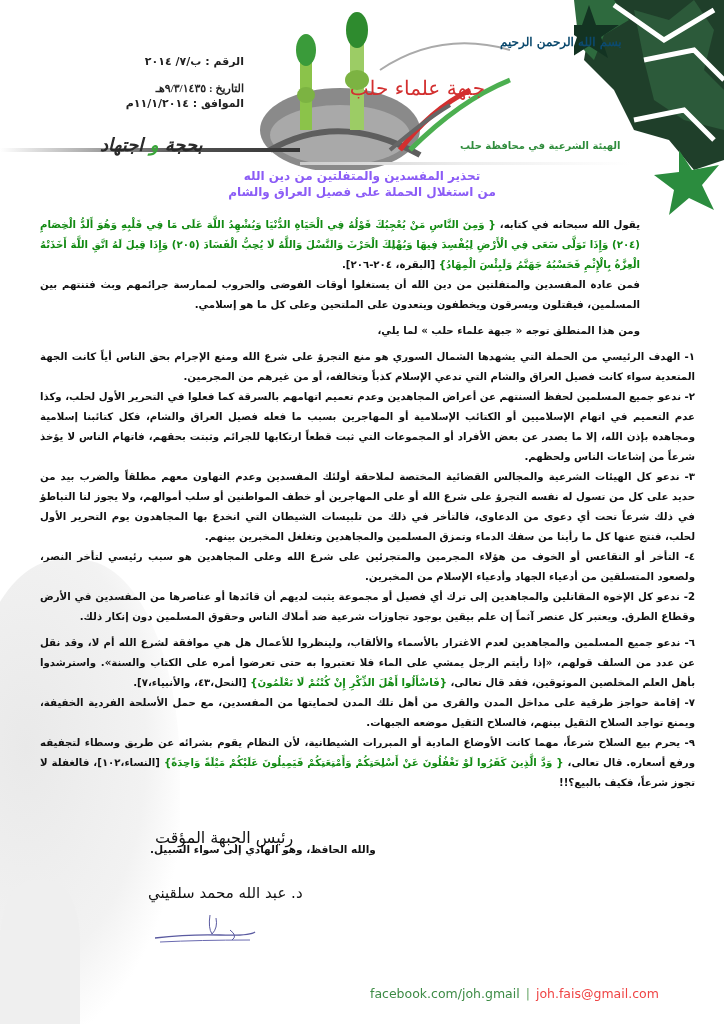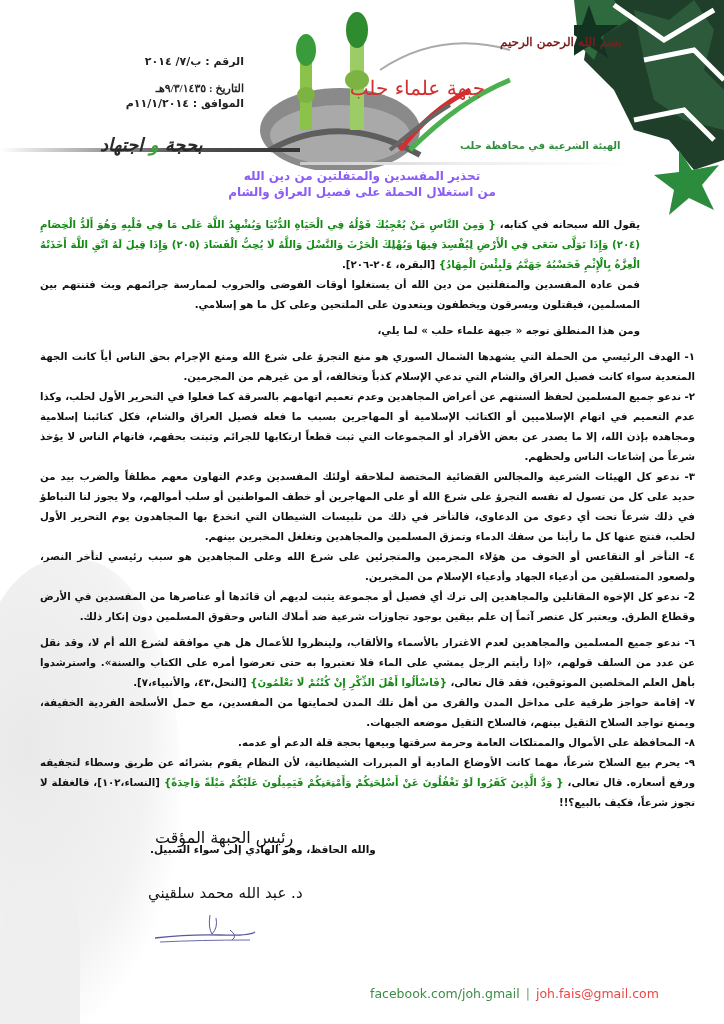--- a/index.html
+++ b/index.html
@@ -27,21 +27,21 @@
   .meta {
     position: absolute; right: 480px; top: 55px; direction: rtl; text-align: right;
     font-family: "DejaVu Sans", sans-serif; font-size: 11px; font-weight: bold; color: #222; z-index: 2;
     width: 120px;
   }
   .meta .row { margin-bottom: 6px; white-space: nowrap; }
   .meta .row.tight { margin-bottom: 2px; }
 
   .basmala {
     position: absolute; left: 500px; top: 35px; font-size: 12px; font-weight: bold; direction: rtl;
-    color: #7f1d1d; z-index: 2; font-family: "DejaVu Serif", serif;
+    color: #0c4a6e; z-index: 2; font-family: "DejaVu Serif", serif;
   }
 
   .authority {
     position: absolute; left: 460px; top: 140px; font-size: 10px; color: #2f8c3c; direction: rtl;
     font-weight: bold; z-index: 2;
   }
 
   .banner-line {
     position: absolute; left: 0; top: 148px; width: 300px; height: 4px;
     background: linear-gradient(to right, rgba(60,60,60,0) 0%, #555 60%, #333 100%);
@@ -163,21 +163,20 @@
   <p>١- الهدف الرئيسي من الحملة التي يشهدها الشمال السوري هو منع التجرؤ على شرع الله ومنع الإجرام بحق الناس أياً كانت الجهة المتعدية سواء كانت فصيل العراق والشام التي تدعي الإسلام كذباً وتخالفه، أو من غيرهم من المجرمين.</p>
   <p>٢- ندعو جميع المسلمين لحفظ ألسنتهم عن أعراض المجاهدين وعدم تعميم اتهامهم بالسرقة كما فعلوا في التحرير الأول لحلب، وكذا عدم التعميم في اتهام الإسلاميين أو الكتائب الإسلامية أو المهاجرين بسبب ما فعله فصيل العراق والشام، فكل كتائبنا إسلامية ومجاهدة بإذن الله، إلا ما يصدر عن بعض الأفراد أو المجموعات التي ثبت قطعاً ارتكابها للجرائم وثبتت بحقهم، فاتهام الناس لا يؤخذ شرعاً من إشاعات الناس ولحظهم.</p>
   <p>٣- ندعو كل الهيئات الشرعية والمجالس القضائية المختصة لملاحقة أولئك المفسدين وعدم التهاون معهم مطلقاً والضرب بيد من حديد على كل من تسول له نفسه التجرؤ على شرع الله أو على المهاجرين أو خطف المواطنين أو سلب أموالهم، ولا يجوز لنا التباطؤ في ذلك شرعاً تحت أي دعوى من الدعاوى، فالتأخر في ذلك من تلبيسات الشيطان التي انخدع بها المجاهدون يوم التحرير الأول لحلب، فنتج عنها كل ما رأينا من سفك الدماء وتمزق المسلمين والمجاهدين وتغلغل المخبرين بينهم.</p>
   <p>٤- التأخر أو التقاعس أو الخوف من هؤلاء المجرمين والمتجرئين على شرع الله وعلى المجاهدين هو سبب رئيسي لتأخر النصر، ولصعود المتسلقين من أدعياء الجهاد وأدعياء الإسلام من المخبرين.</p>
   <p>2- ندعو كل الإخوة المقاتلين والمجاهدين إلى ترك أي فصيل أو مجموعة يثبت لديهم أن قائدها أو عناصرها من المفسدين في الأرض وقطاع الطرق. ويعتبر كل عنصر آثماً إن علم بيقين بوجود تجاوزات شرعية ضد أملاك الناس وحقوق المسلمين دون إنكار ذلك.</p>
   <div class="gap"></div>
   <p>
     <span>٦- ندعو جميع المسلمين والمجاهدين لعدم الاغترار بالأسماء والألقاب، ولينظروا للأعمال هل هي موافقة لشرع الله أم لا، وقد نقل عن عدد من السلف قولهم، «إذا رأيتم الرجل يمشي على الماء فلا تعتبروا به حتى تعرضوا أمره على الكتاب والسنة». واسترشدوا بأهل العلم المخلصين الموثوقين، فقد قال تعالى، </span><span class="green">{فَاسْأَلُوا أَهْلَ الذِّكْرِ إِنْ كُنْتُمْ لَا تَعْلَمُونَ}</span><span> [النحل،٤٣، والأنبياء،٧].</span>
   </p>
   <p>٧- إقامة حواجز طرقية على مداخل المدن والقرى من أهل تلك المدن لحمايتها من المفسدين، مع حمل الأسلحة الفردية الخفيفة، ويمنع تواجد السلاح الثقيل بينهم، فالسلاح الثقيل موضعه الجبهات.</p>
-  <p>٨- المحافظة على الأموال والممتلكات العامة وحرمة سرقتها وبيعها بحجة قلة الدعم أو عدمه.</p>
   <p>
     <span>٩- يحرم بيع السلاح شرعاً، مهما كانت الأوضاع المادية أو المبررات الشيطانية، لأن النظام يقوم بشرائه عن طريق وسطاء لتجفيفه ورفع أسعاره. قال تعالى، </span><span class="green">{ وَدَّ الَّذِينَ كَفَرُوا لَوْ تَغْفُلُونَ عَنْ أَسْلِحَتِكُمْ وَأَمْتِعَتِكُمْ فَيَمِيلُونَ عَلَيْكُمْ مَيْلَةً وَاحِدَةً}</span><span> [النساء،١٠٢]، فالغفلة لا تجوز شرعاً، فكيف بالبيع؟!!</span>
   </p>
 </div>
 
 <div class="closing">والله الحافظ، وهو الهادي إلى سواء السبيل.</div>
 <div class="sig-title">رئيس الجبهة المؤقت</div>
 <div class="sig-name">د. عبد الله محمد سلقيني</div>
 <svg class="signature" viewBox="0 0 110 40">
   <path d="M5 28 Q40 24 70 25 T105 22" stroke="#5a5aa0" stroke-width="1.3" fill="none"></path>

